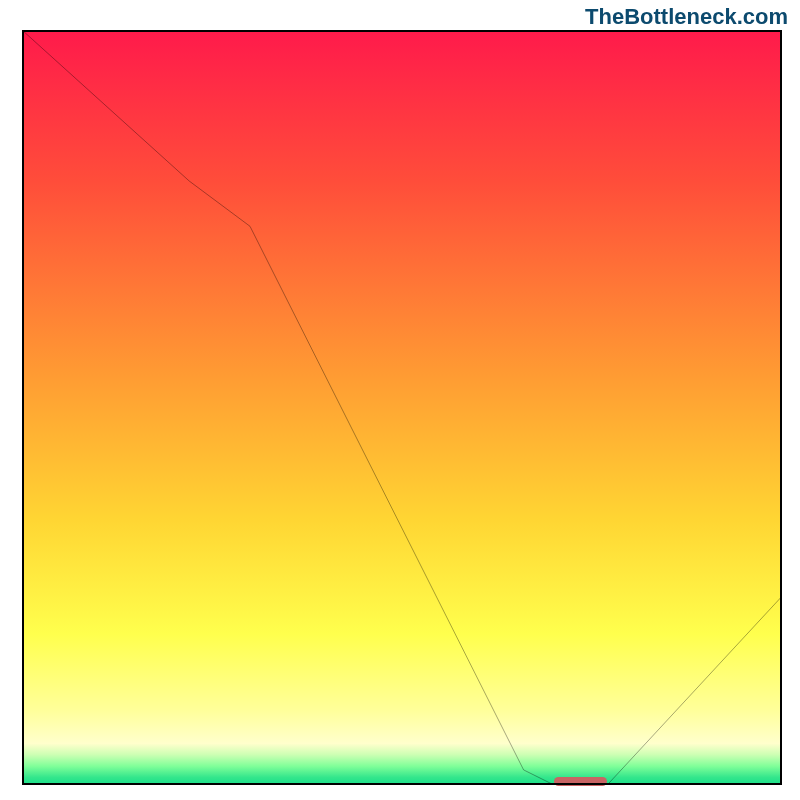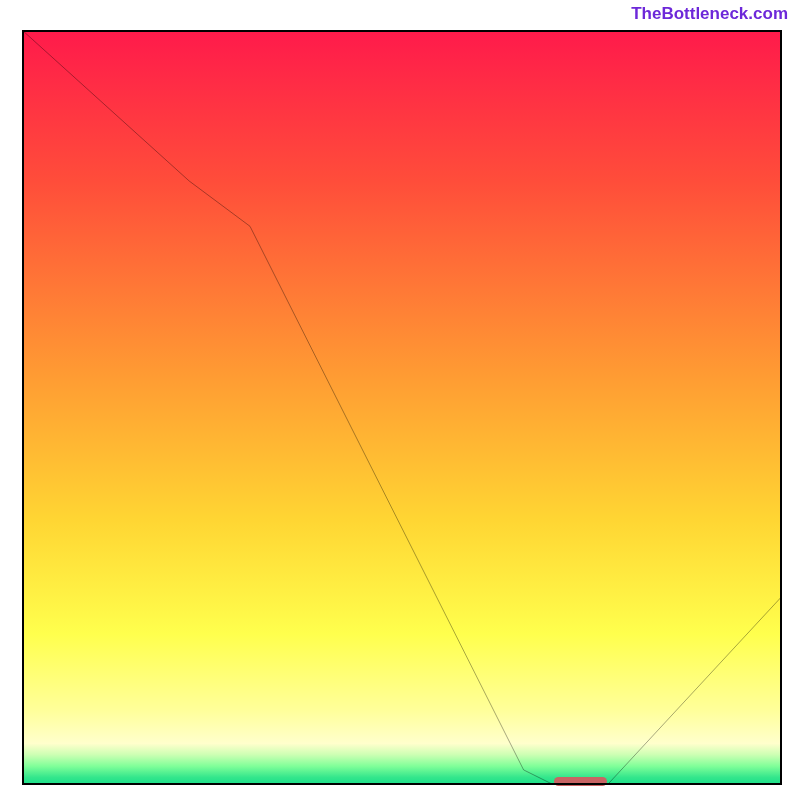--- a/index.html
+++ b/index.html
@@ -1,18 +1,18 @@
 <!DOCTYPE html>
 <html><head>
 <meta charset="utf-8">
 <style>
   * { margin: 0; padding: 0; box-sizing: border-box; }
   html, body { width: 800px; height: 800px; overflow: hidden; background: #fff; }
   .chart-container { position: relative; width: 800px; height: 800px; }
-  .watermark { position: absolute; top: 4px; right: 12px; font-family: Arial, sans-serif; font-size: 17px; font-weight: bold; color: #6d28d9; }
+  .watermark { position: absolute; top: 4px; right: 12px; font-family: Arial, sans-serif; font-size: 22px; font-weight: bold; color: #0c4a6e; }
   .plot-area { position: absolute; left: 22px; top: 30px; width: 760px; height: 755px; }
   .gradient-bg { position: absolute; left: 0; top: 0; width: 100%; height: 100%; }
   .data-line { position: absolute; left: 0; top: 0; width: 100%; height: 100%; pointer-events: none; }
   .frame { position: absolute; left: 0; top: 0; width: 100%; height: 100%; border: 2px solid #000; pointer-events: none; }
   .marker { position: absolute; height: 9px; border-radius: 5px; background: #c86464; }
 </style>
 </head>
 <body>
 
 <div class="chart-container">

